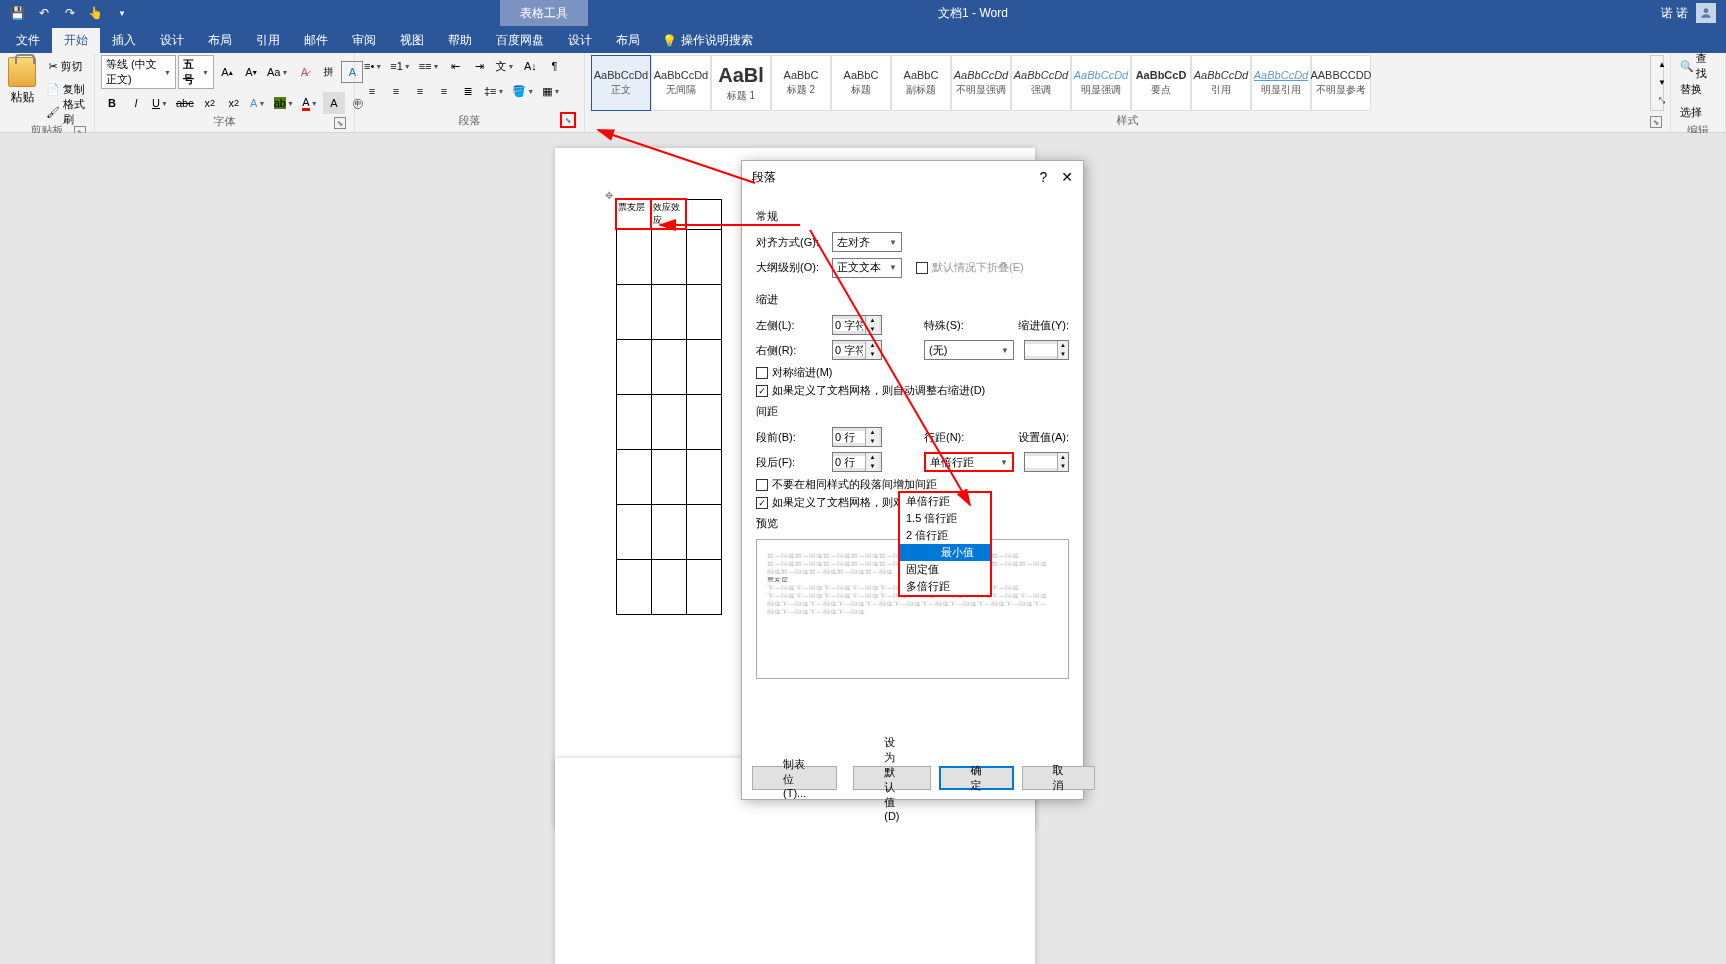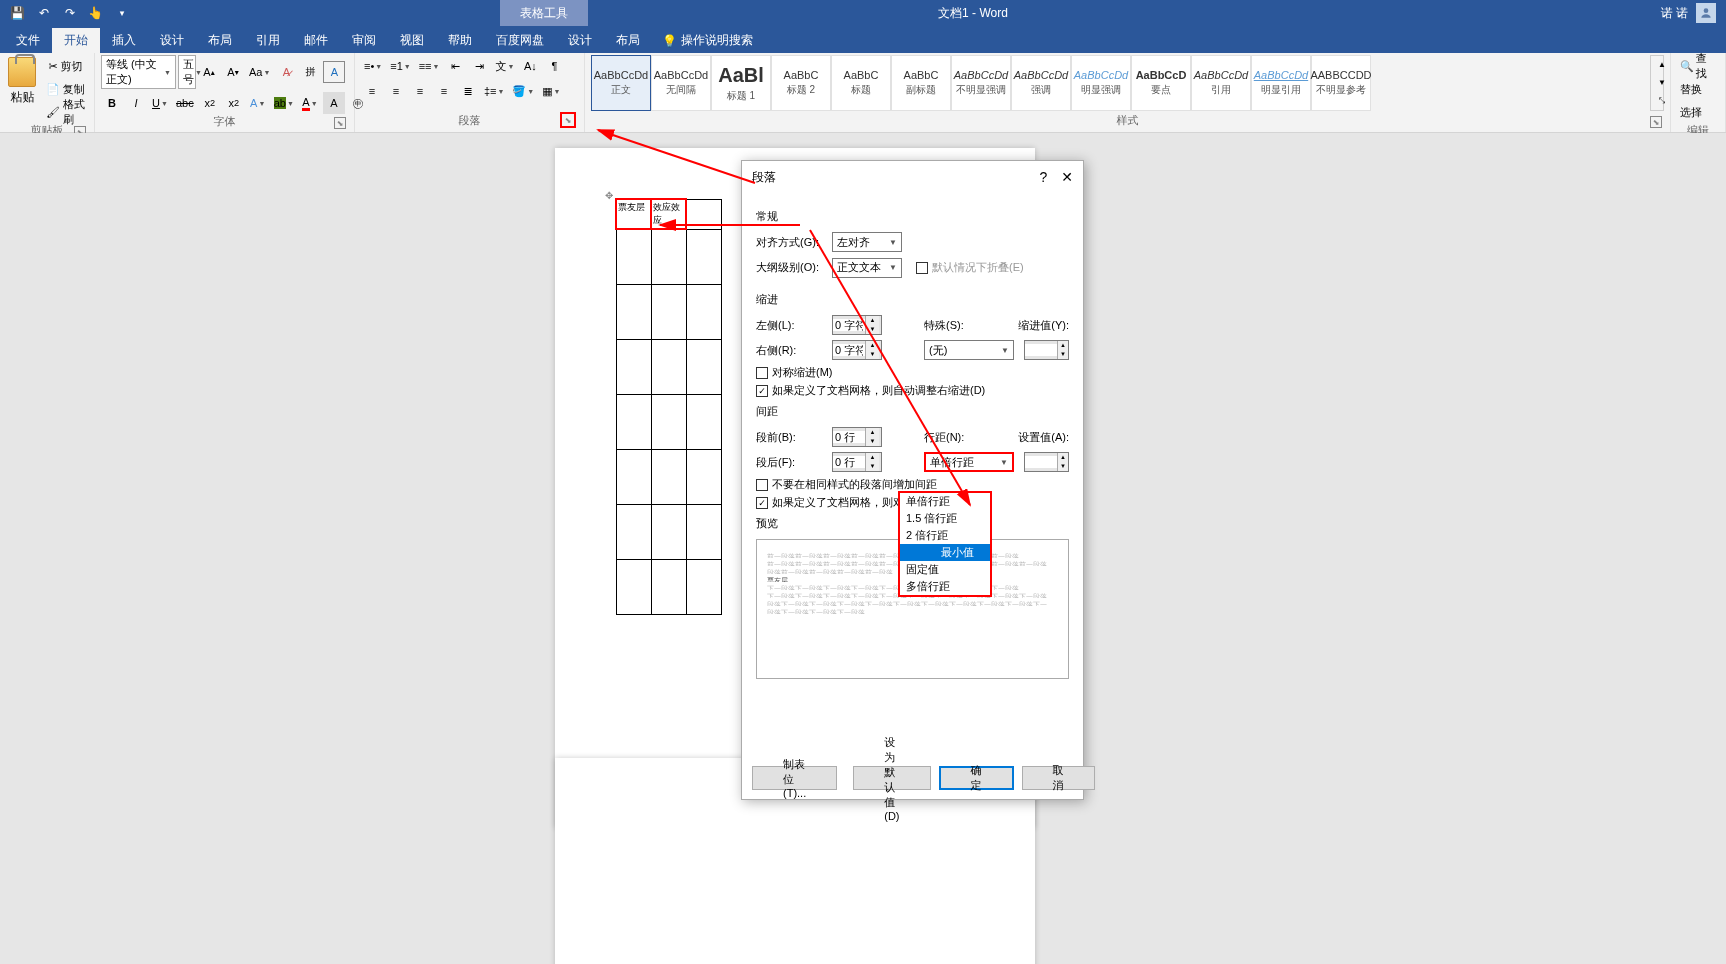--- a/index.html
+++ b/index.html
@@ -24,21 +24,21 @@
 .ribbon { background:#f3f3f3; height:80px; border-bottom:1px solid #d4d4d4; display:flex; }
 .ribbon-group { border-right:1px solid #e1e1e1; padding:2px 6px; display:flex; flex-direction:column; justify-content:space-between; position:relative; }
 .rg-content { display:flex; gap:4px; flex:1; align-items:flex-start; }
 .rg-label { text-align:center; font-size:11px; color:#666; padding-bottom:2px; position:relative; }
 .launcher { position:absolute; right:2px; bottom:2px; width:12px; height:12px; border:1px solid #888; display:flex; align-items:center; justify-content:center; font-size:8px; color:#888; cursor:pointer; }
 .rg-col { display:flex; flex-direction:column; gap:1px; }
 .rg-row { display:flex; gap:2px; align-items:center; }
 .sbtn { height:22px; min-width:22px; display:flex; align-items:center; justify-content:center; border:1px solid transparent; cursor:pointer; padding:0 2px; font-size:11px; }
 .font-box { height:22px; border:1px solid #ababab; background:#fff; display:flex; align-items:center; padding:16px 4px; font-size:11px; }
 .font-name { width:75px; }
-.font-size { width:18px; }
+.font-size { width:36px;font-weight:bold; }
 .big-btn { width:40px; display:flex; flex-direction:column; align-items:center; justify-content:center; gap:2px; cursor:pointer; padding:2px; }
 .clip-icon { width:28px; height:30px; background:linear-gradient(#f9d978,#e8a93e); border:1px solid #c88a2e; border-radius:2px; position:relative; }
 .clip-icon::before { content:""; position:absolute; top:-4px; left:6px; width:16px; height:8px; border:2px solid #888; border-bottom:none; border-radius:4px 4px 0 0; }
 .styles-gallery { display:flex; gap:0; flex:1; overflow:hidden; }
 .style-item { width:60px; height:56px; border:1px solid #e1e1e1; display:flex; flex-direction:column; align-items:center; justify-content:center; cursor:pointer; background:#fff; }
 .style-item.sel { border:1px solid #2b579a; background:#e6eef8; }
 .style-preview { font-size:11px; color:#333; }
 .style-name { font-size:10px; color:#555; margin-top:2px; }
 .dd-arrow { font-size:7px; margin-left:1px; color:#555; }
 

